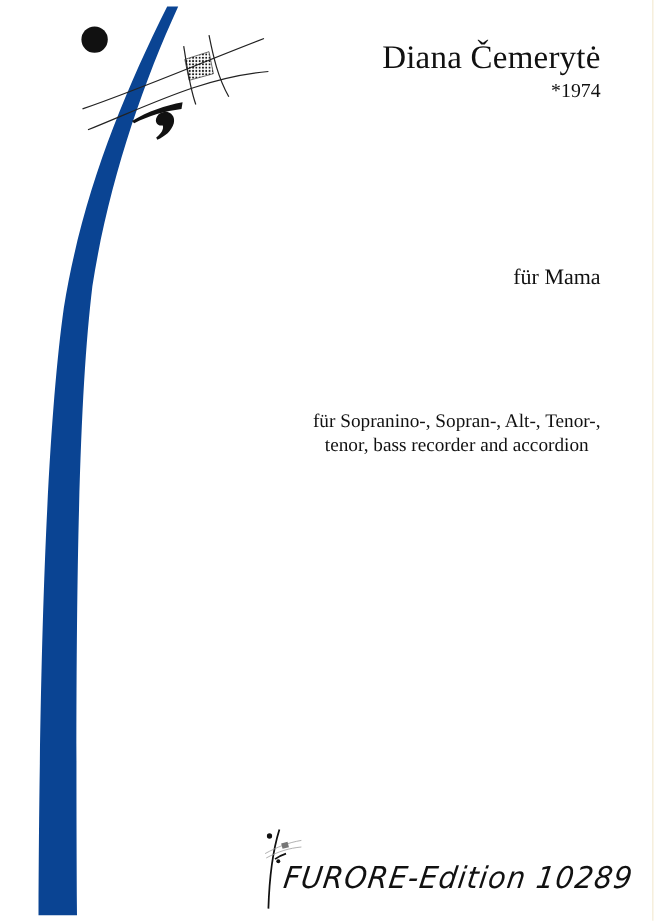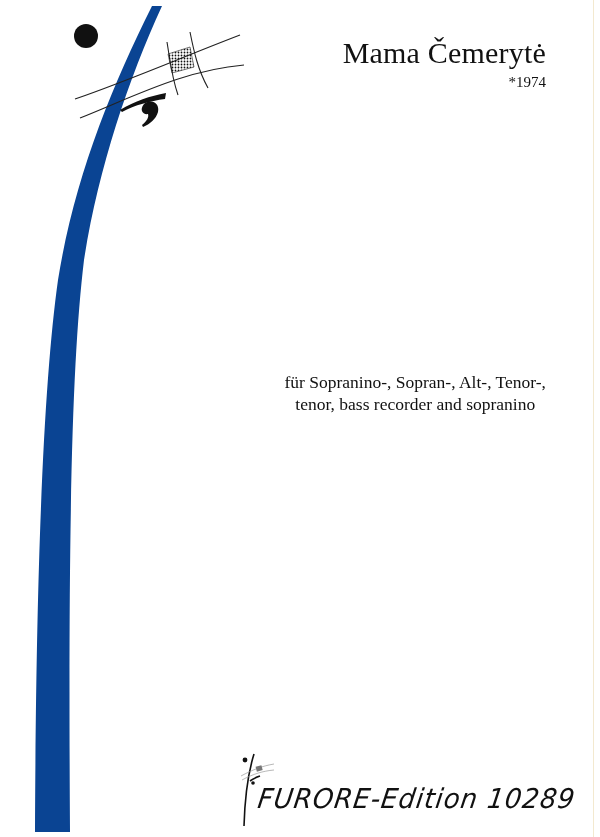--- a/index.html
+++ b/index.html
@@ -35,21 +35,21 @@
       right: 54px;
       top: 36px;
       text-align: right;
     }
     .composer-name {
       font-size: 30px;
       line-height: 34px;
       letter-spacing: 0.2px;
     }
     .composer-year {
-      font-size: 15px;
+      font-size: 18px;
       line-height: 20px;
       margin-top: 2px;
     }
     .title-block {
       position: absolute;
       right: 54px;
       top: 238px;
       text-align: right;
     }
     .work-title {
@@ -119,30 +119,31 @@
   </defs>
   <path d="M168,54 L190,47 L194,67 L172,73 Z" fill="url(#dots)" stroke="#222" stroke-width="0.6"></path>
 
   <g fill="#111">
     <path d="M120,110 C135,101 150,96 166,93 L165,99 C150,101 135,105 122,112 Z"></path>
     <path d="M144,104 C152,98 160,104 158,112 C156,119 150,124 143,127 L142,125 C147,121 149,117 148,114 C143,115 139,110 144,104 Z"></path>
   </g>
 </svg>
 
 <div class="composer-block">
-  <div class="composer-name">Mama Čemerytė</div>
+  <div class="composer-name">Diana Čemerytė</div>
   <div class="composer-year">*1974</div>
 </div>
 
 <div class="title-block">
+  <div class="dedication">für Mama</div>
 </div>
 
 <div class="instrumentation-block">
   <div>für Sopranino-, Sopran-, Alt-, Tenor-,</div>
-  <div>tenor, bass recorder and sopranino</div>
+  <div>tenor, bass recorder and accordion</div>
 </div>
 
 <svg class="pub-logo" viewBox="0 0 40 76" xmlns="http://www.w3.org/2000/svg">
   <circle cx="7" cy="8" r="2.4" fill="#111"></circle>
   <path d="M16,2 C11,18 7,40 6,74" fill="none" stroke="#111" stroke-width="1.6"></path>
   <path d="M3,24 C14,18 24,14 36,12" fill="none" stroke="#999" stroke-width="0.7"></path>
   <path d="M4,28 C15,22 25,19 36,18" fill="none" stroke="#999" stroke-width="0.7"></path>
   <rect x="18" y="14" width="6" height="5" fill="#777" transform="rotate(-15 21 16)"></rect>
   <path d="M12,29 C16,26 19,25 22,24" stroke="#111" stroke-width="1.6" fill="none"></path>
   <circle cx="15" cy="31" r="1.8" fill="#111"></circle>

